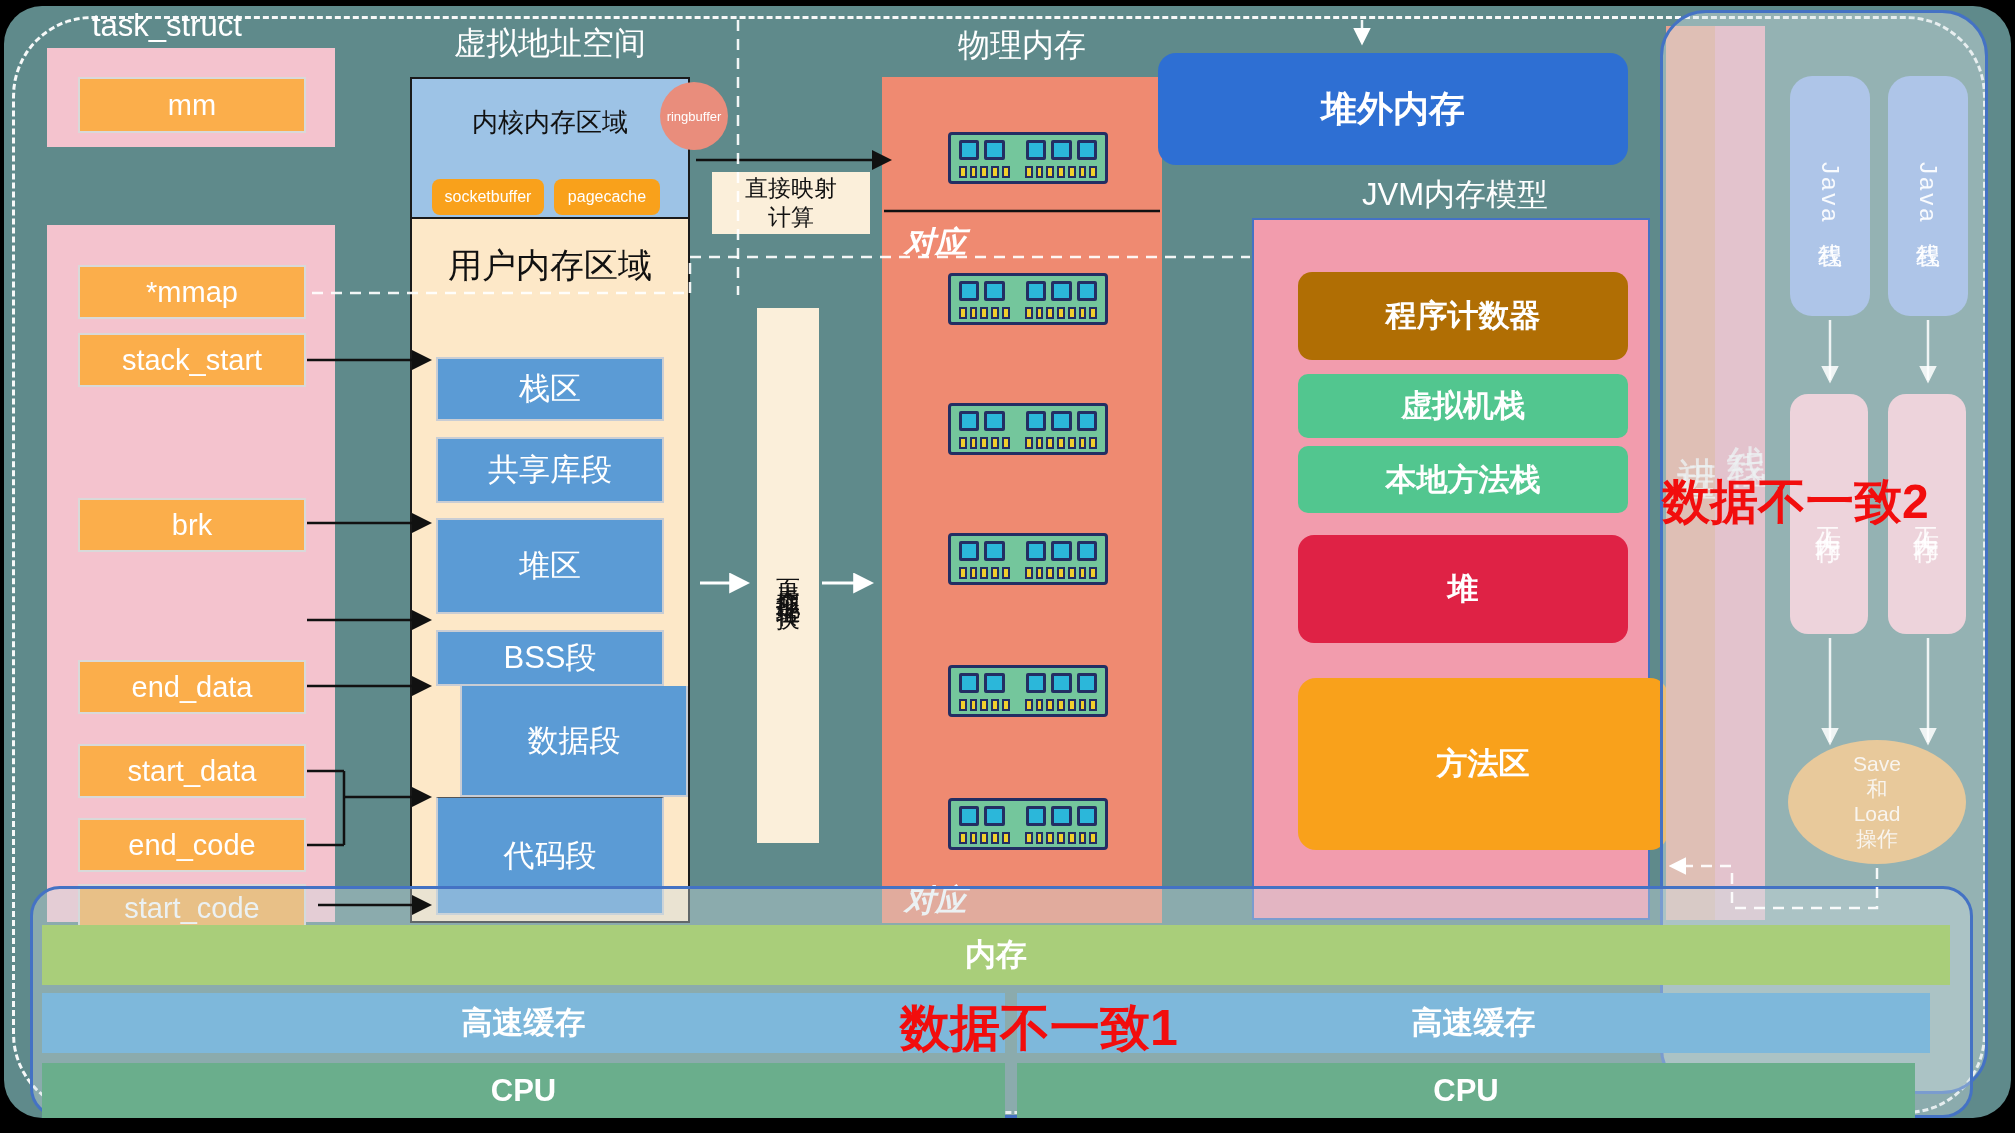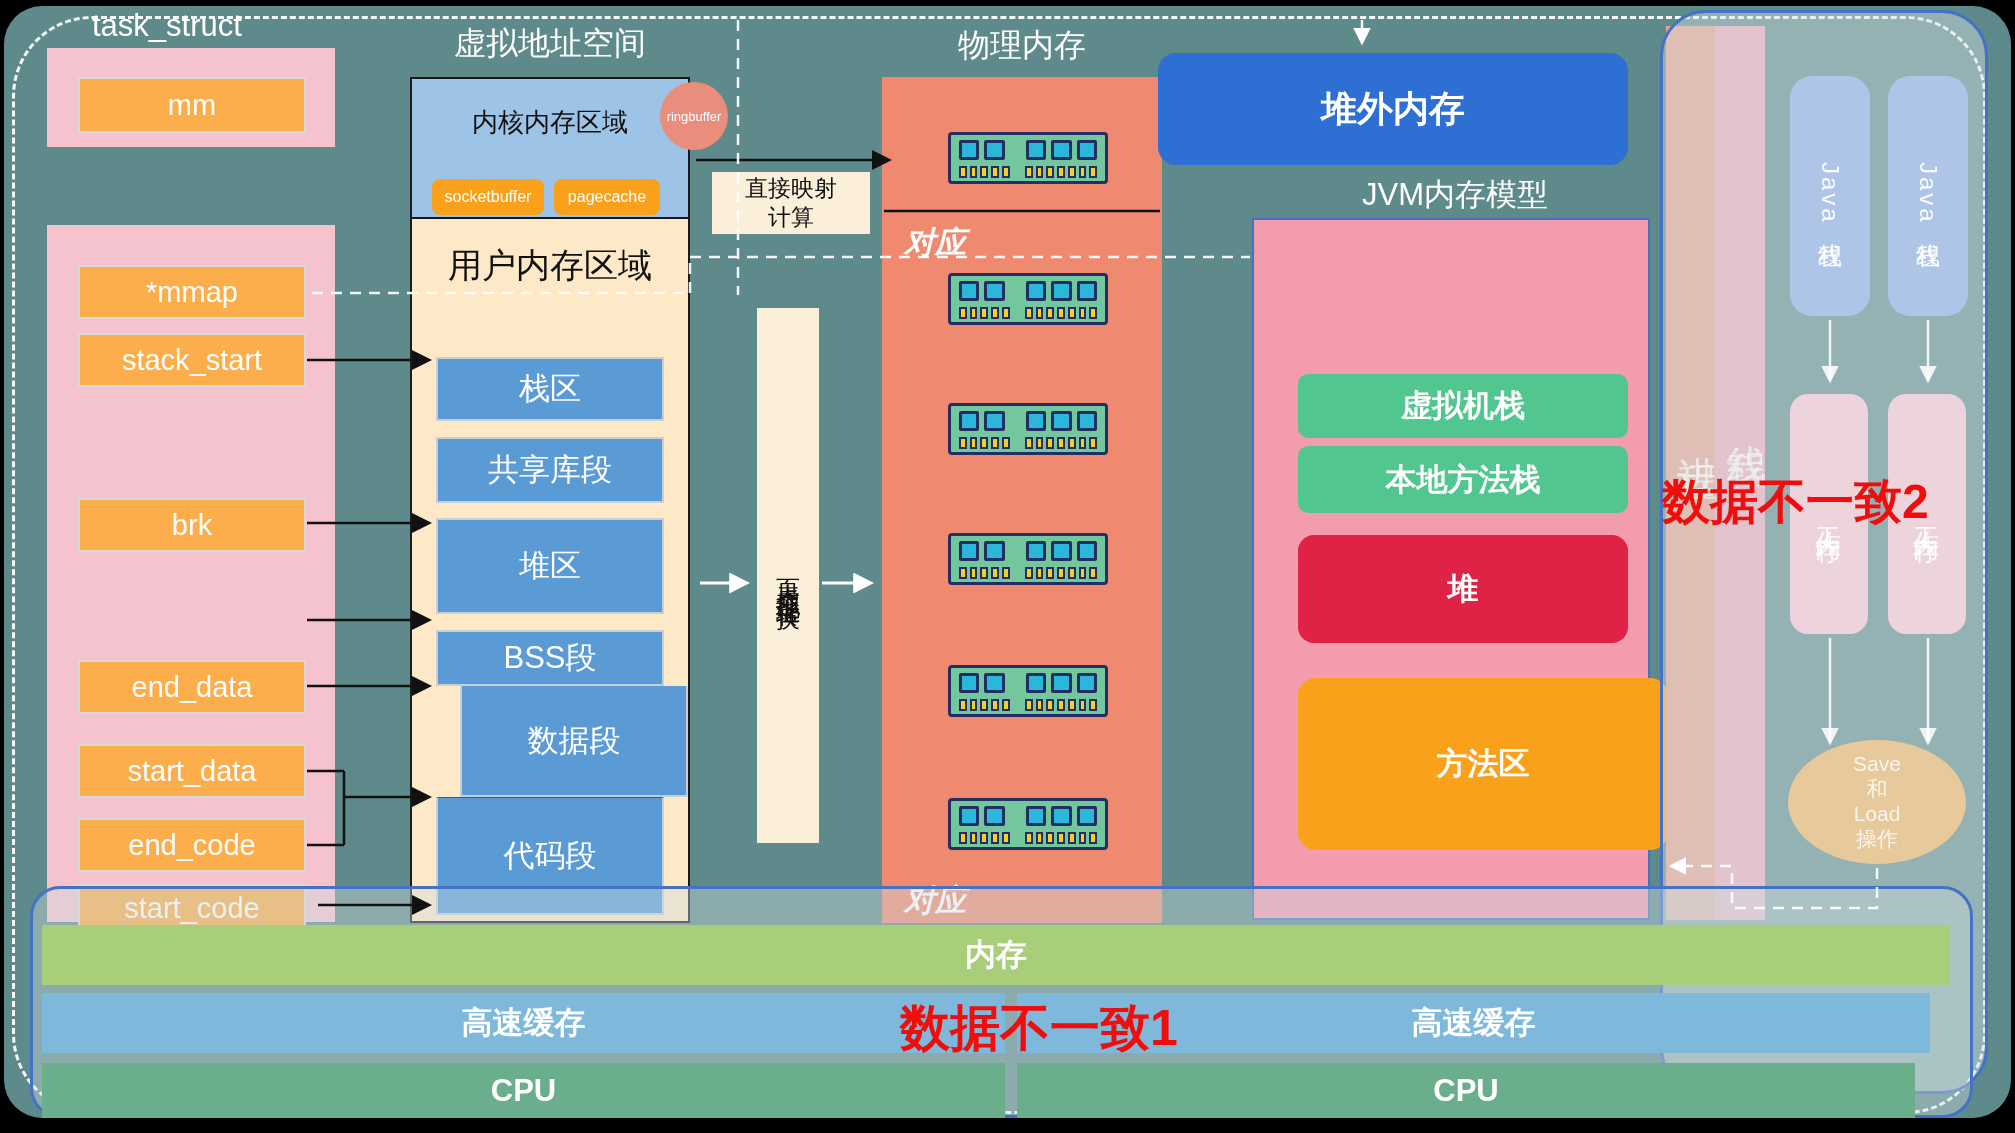--- a/index.html
+++ b/index.html
@@ -233,20 +233,21 @@
         <b></b>
         <b></b>
       </div>
     </div>
   <div class="abs corr" style="left:904px;top:222px;">对应</div>
   <div class="abs corr" style="left:904px;top:880px;">对应</div>
 
   <div class="abs cc white" style="left:1158px;top:53px;width:470px;height:112px;background:#2E6FD3;border-radius:18px;font-size:36px;font-weight:bold;">堆外内存</div>
   <div class="abs title-white cc" style="left:1310px;top:174px;width:290px;height:42px;font-size:31px;">JVM内存模型</div>
   <div class="abs" style="left:1252px;top:218px;width:398px;height:702px;background:#F29CAD;border:2px solid #4472C4;"></div>
+  <div class="abs jvmbox cc" style="left:1298px;top:272px;width:330px;height:88px;background:#B06E04;">程序计数器</div>
   <div class="abs jvmbox cc" style="left:1298px;top:374px;width:330px;height:64px;background:#52C68F;border-radius:10px;">虚拟机栈</div>
   <div class="abs jvmbox cc" style="left:1298px;top:446px;width:330px;height:67px;background:#52C68F;border-radius:10px;">本地方法栈</div>
   <div class="abs jvmbox cc" style="left:1298px;top:535px;width:330px;height:108px;background:#DF2245;border-radius:16px;">堆</div>
   <div class="abs jvmbox cc" style="left:1298px;top:678px;width:370px;height:172px;background:#F9A11B;border-radius:18px;">方法区</div>
 
   <div class="abs" style="left:1666px;top:26px;width:49px;height:894px;background:#E7A28F;"></div>
   <div class="abs" style="left:1715px;top:26px;width:50px;height:894px;background:#EFA9BA;"></div>
   <div class="abs vtext striplabel" style="left:1670px;top:425px;">进程</div>
   <div class="abs vtext striplabel" style="left:1720px;top:413px;">线程</div>
 

